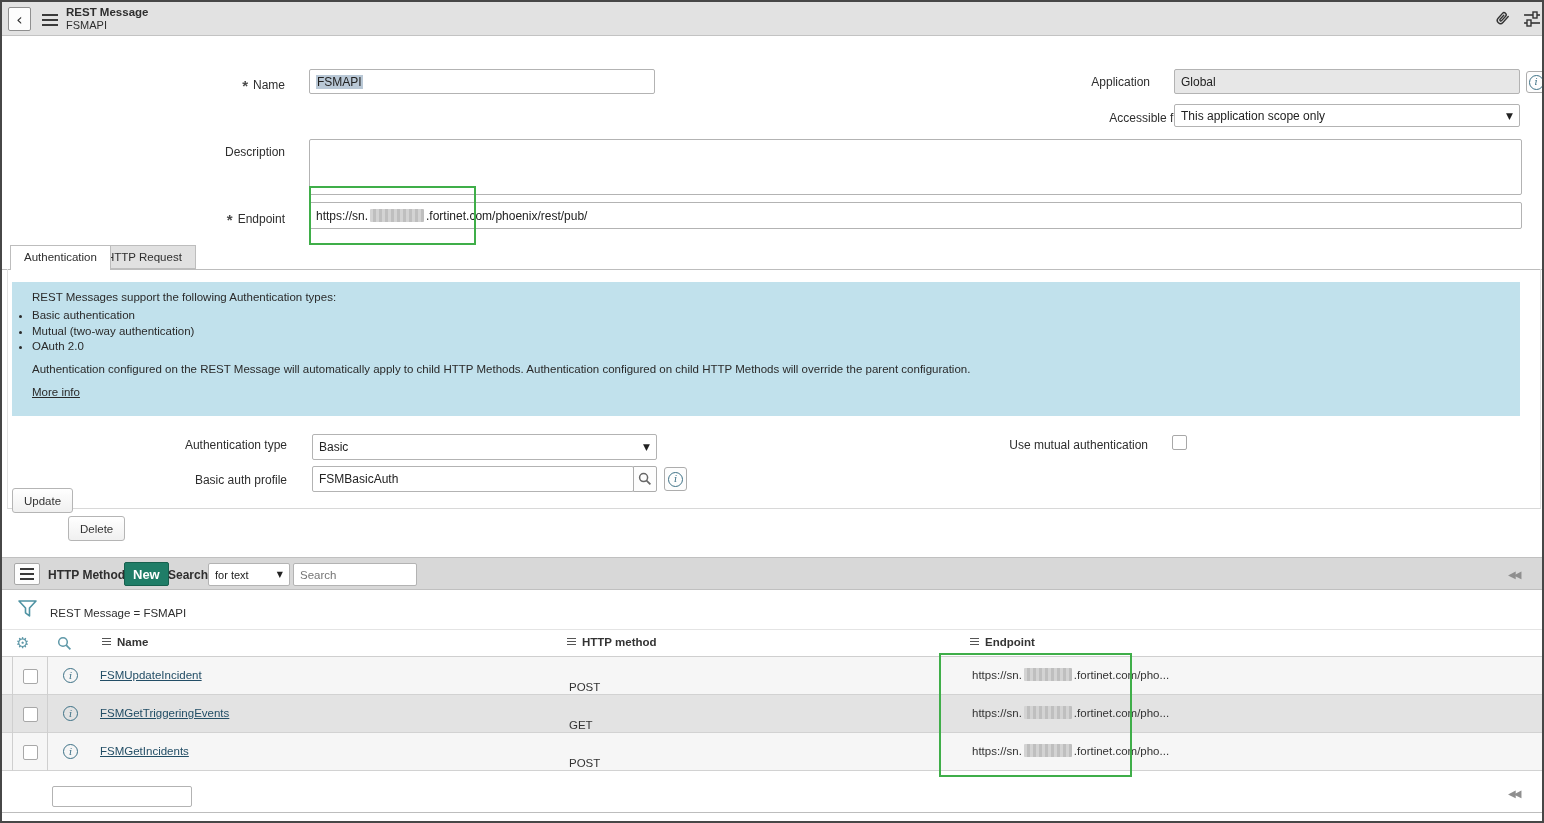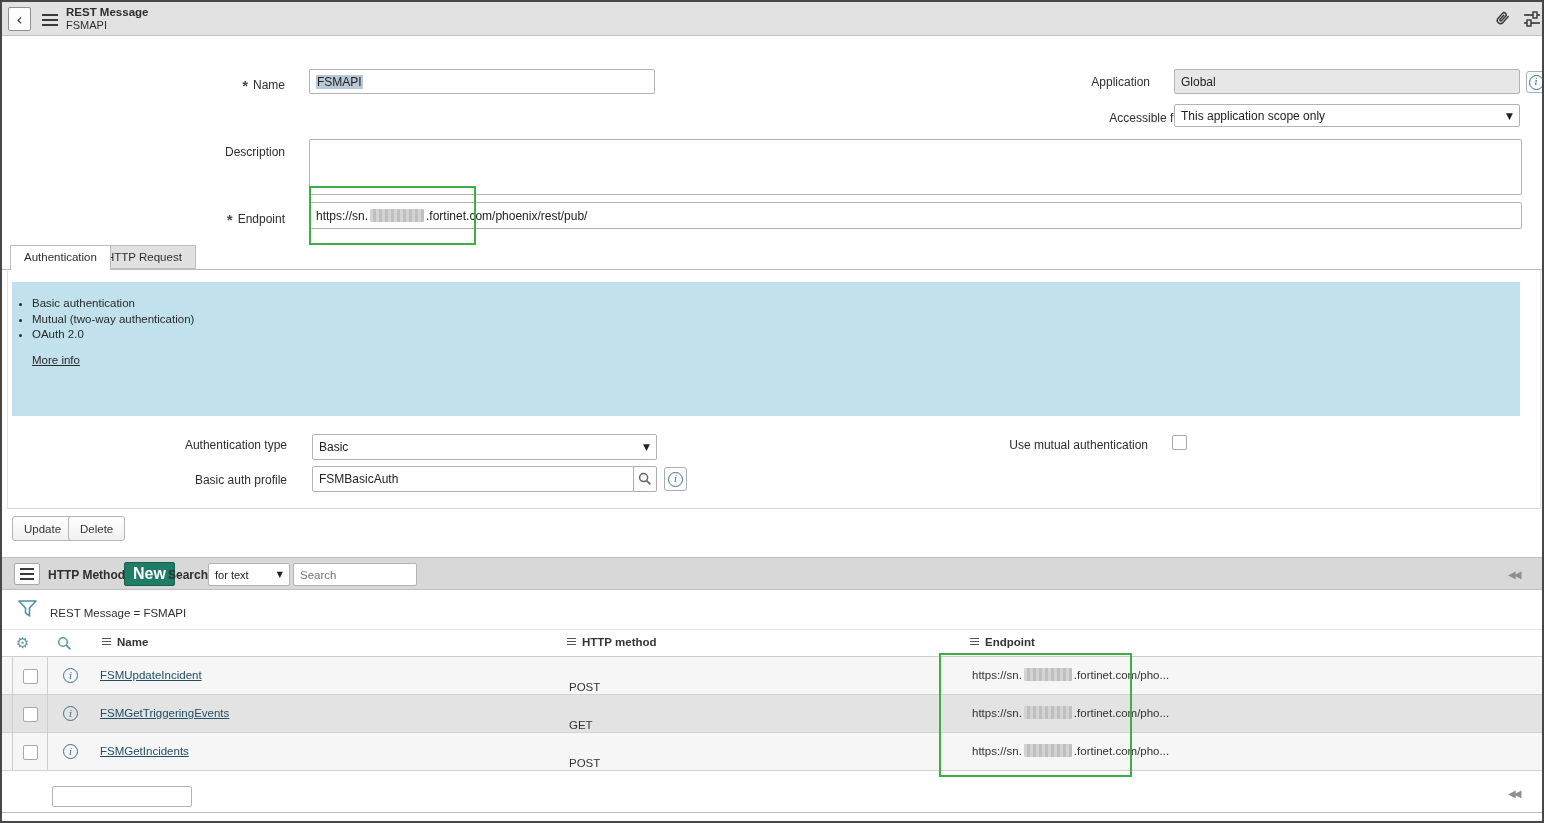--- a/index.html
+++ b/index.html
@@ -58,21 +58,21 @@
   .btn { position:absolute; height:25px; padding:0 11px; font-size:11.5px; color:#333;
          background:linear-gradient(#ffffff,#f0f0f0); border:1px solid #b5b5b5; border-radius:3px; cursor:pointer;
          display:flex; align-items:center; }
 
   
   .list-bar { position:absolute; left:0; top:555px; width:100%; height:33px; background:#d8d8d8;
               border-top:1px solid #c0c0c0; border-bottom:1px solid #c0c0c0; }
   .list-burger-btn { position:absolute; left:12px; top:5px; width:26px; height:22px; background:#fdfdfd;
                      border:1px solid #a8a8a8; border-radius:2px; display:flex; align-items:center; justify-content:center; cursor:pointer; }
   .new-btn { position:absolute; left:122px; top:4px; height:24px; padding:0 8px; background:#1f7d67;
-             border:1px solid #16604e; border-radius:2px; color:#fff; font-size:16px; font-weight:bold;
+             border:1px solid #16604e; border-radius:2px; color:#fff; font-size:13px; font-weight:bold;
              display:flex; align-items:center; cursor:pointer; }
   .pg { color:#8f8f8f; font-family:"DejaVu Sans",sans-serif; font-size:10px; letter-spacing:-2px; cursor:pointer; }
   .pg::before { content:"◀◀"; }
 
   .mini-bars { position:relative; display:inline-block; width:9px; height:8px; margin-right:6px; }
   .mini-bars::before { content:""; position:absolute; left:0; top:0; width:100%; height:1.4px; background:#555;
                        box-shadow:0 3px 0 #555, 0 6px 0 #555; }
 
   .col-hdr { position:absolute; font-size:11.5px; font-weight:bold; color:#333; display:flex; align-items:center; }
 
@@ -161,25 +161,27 @@
   <div class="panel-line"></div>
   <div class="panel"></div>
   <div class="tab active" style="left:8px;">
     <span>Authentication</span>
   </div>
   <div class="tab inactive" style="left:90px;">
     <span>HTTP Request</span>
   </div>
 
   <div class="info-box">
+    <div class="indent">REST Messages support the following Authentication types:</div>
     <ul>
       <li>Basic authentication</li>
       <li>Mutual (two-way authentication)</li>
       <li>OAuth 2.0</li>
     </ul>
+    <div class="indent info-note">Authentication configured on the REST Message will automatically apply to child HTTP Methods. Authentication configured on child HTTP Methods will override the parent configuration.</div>
     <div class="indent more-info">More info</div>
   </div>
 
   <div class="label" style="left:130px; top:436px; width:155px;">Authentication type</div>
   <div class="tbox" style="left:310px; top:432px; width:345px; height:26px; cursor:pointer;">
     <span>Basic</span>
     <span class="chev">▼</span>
   </div>
 
   <div class="label" style="left:960px; top:436px; width:186px;">Use mutual authentication</div>
@@ -192,21 +194,21 @@
   <div class="icon-btn" style="left:631px; top:464px; width:24px; height:26px; border-radius:0 2px 2px 0;">
     <svg width="14" height="14" viewBox="0 0 14 14">
       <circle cx="5.6" cy="5.6" r="4" fill="none" stroke="#666" stroke-width="1.5"></circle>
       <line x1="8.6" y1="8.6" x2="12.4" y2="12.4" stroke="#666" stroke-width="1.7"></line>
     </svg>
   </div>
   <div class="icon-btn" style="left:662px; top:465px; width:23px; height:24px;">
     <span class="info-i">i</span>
   </div>
 
-  <div class="btn" style="left:10px; top:514px;">
+  <div class="btn" style="left:10px; top:486px;">
     <span>Update</span>
   </div>
   <div class="btn" style="left:66px; top:514px;">
     <span>Delete</span>
   </div>
 
   <div class="list-bar">
     <div class="list-burger-btn">
       <span class="burger" style="width:14px;"></span>
     </div>

